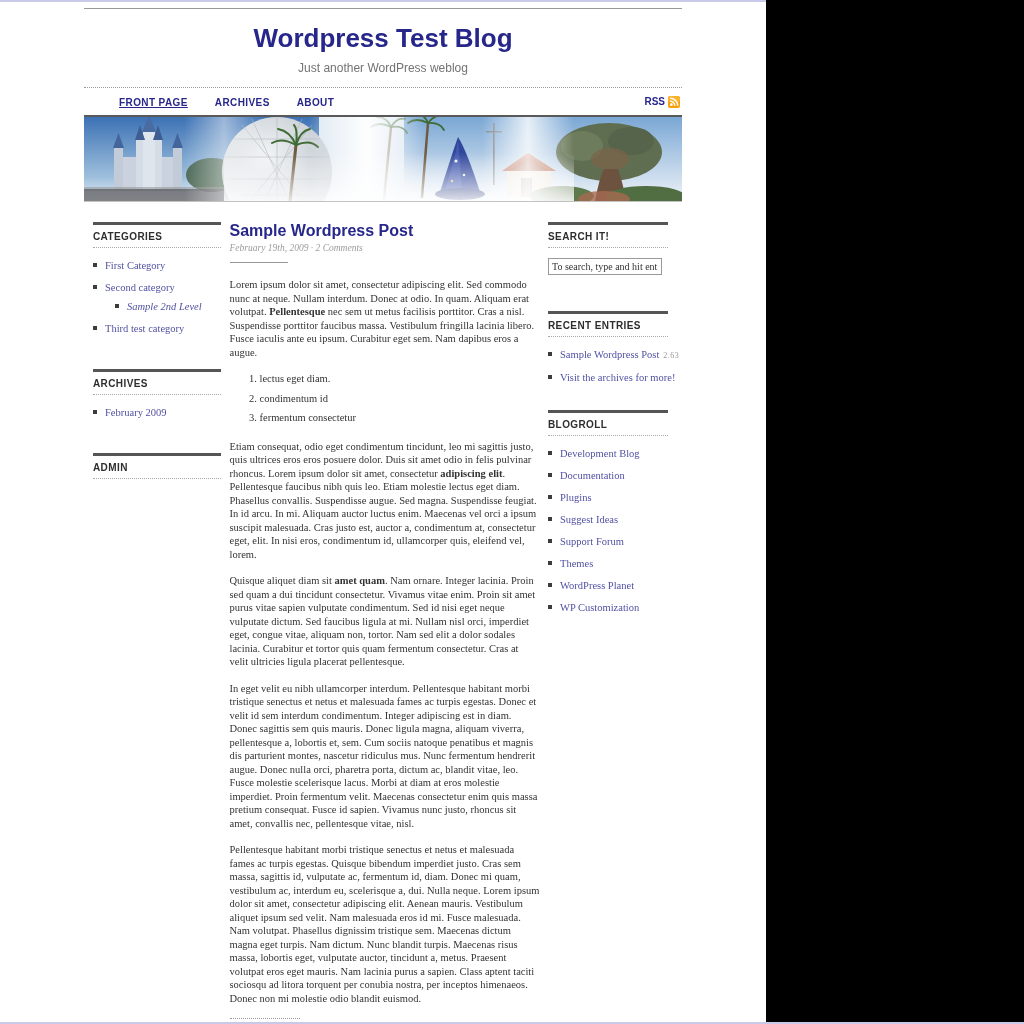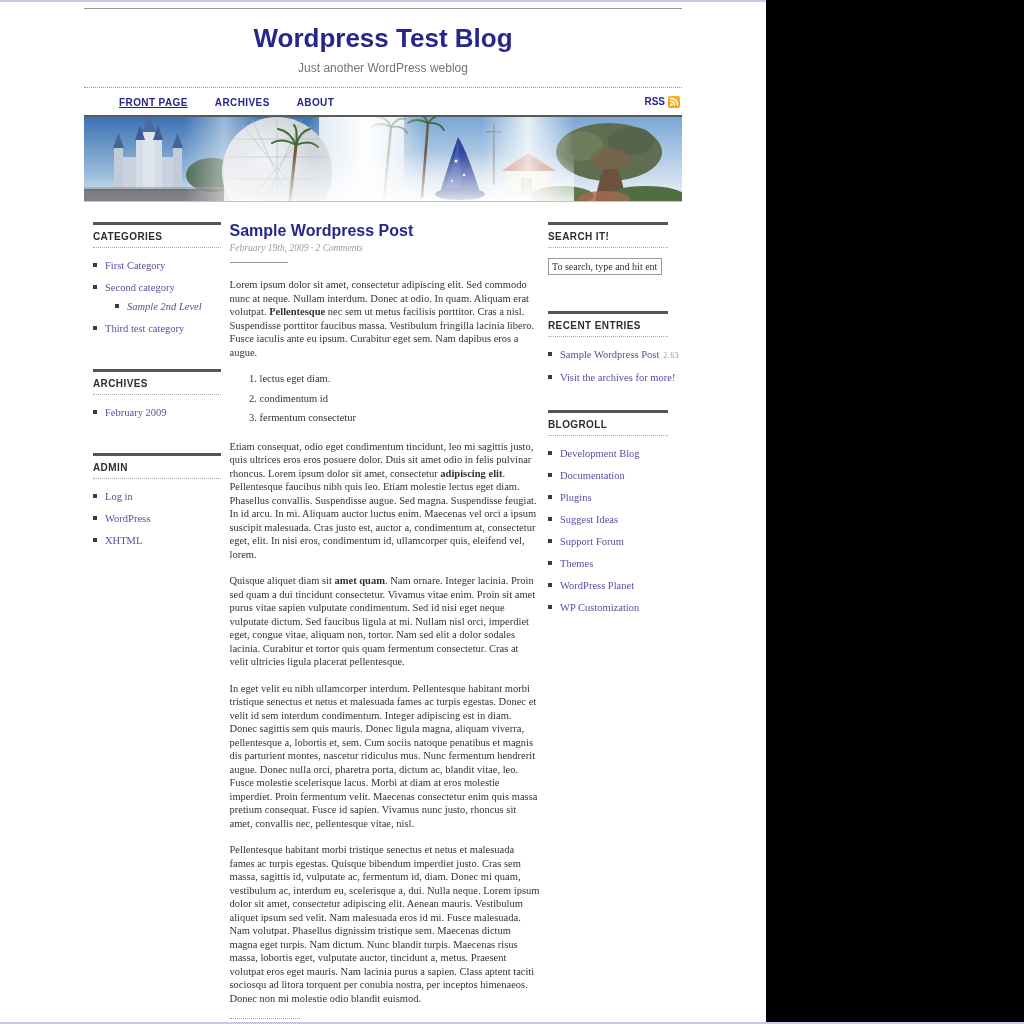--- a/index.html
+++ b/index.html
@@ -239,25 +239,20 @@
 
           <div class="widget" style="margin-top:34px;">
             <div class="w-head">ARCHIVES</div>
             <ul class="w-list">
               <li><a href="#">February 2009</a></li>
             </ul>
           </div>
 
           <div class="widget" style="margin-top:34px;">
             <div class="w-head">ADMIN</div>
-            <ul class="w-list">
-              <li><a href="#">Log in</a></li>
-              <li><a href="#">WordPress</a></li>
-              <li><a href="#">XHTML</a></li>
-            </ul>
           </div>
         </aside>
 
         <main class="col-main">
           <h2 class="post-title">Sample Wordpress Post</h2>
           <div class="post-meta">February 19th, 2009 · 2 Comments</div>
           <div class="post-rule"></div>
 
           <div class="post-body">
             <p><span>Lorem ipsum dolor sit amet, consectetur adipiscing elit. Sed commodo nunc at neque. Nullam interdum. Donec at odio. In quam. Aliquam erat volutpat. </span><strong>Pellentesque</strong><span> nec sem ut metus facilisis porttitor. Cras a nisl. Suspendisse porttitor faucibus massa. Vestibulum fringilla lacinia libero. Fusce iaculis ante eu ipsum. Curabitur eget sem. Nam dapibus eros a augue.</span></p>

